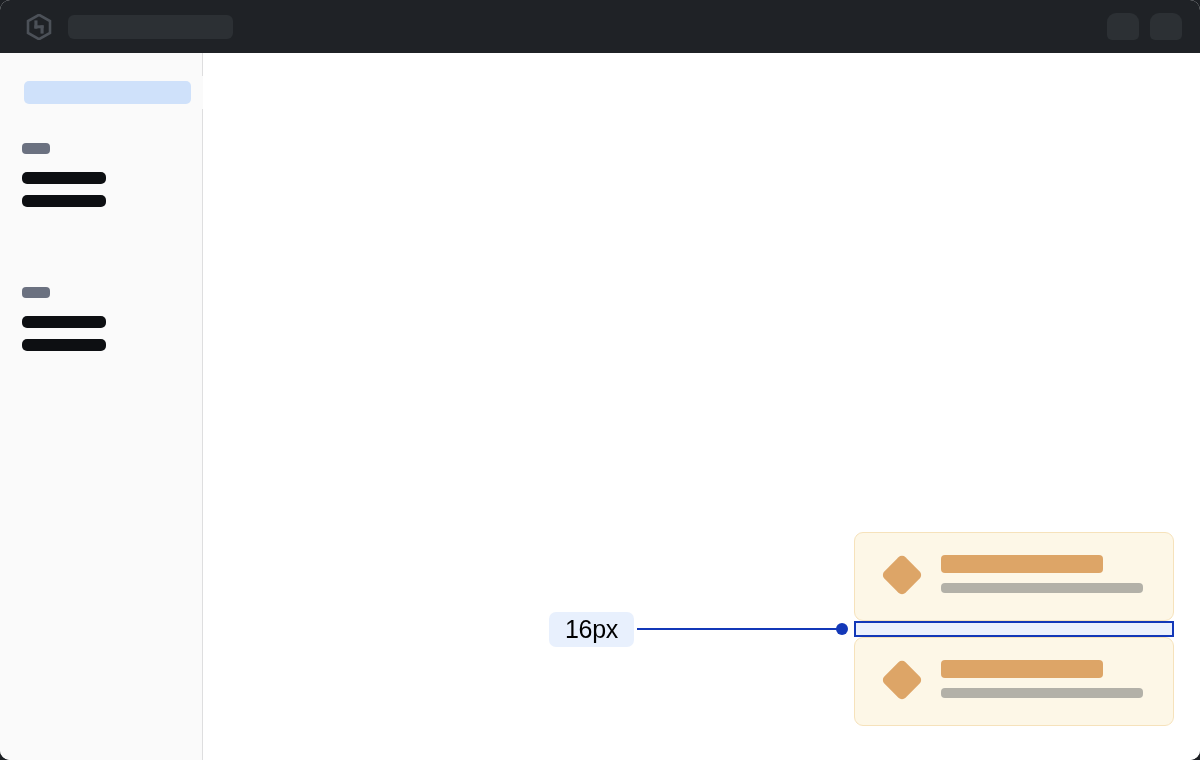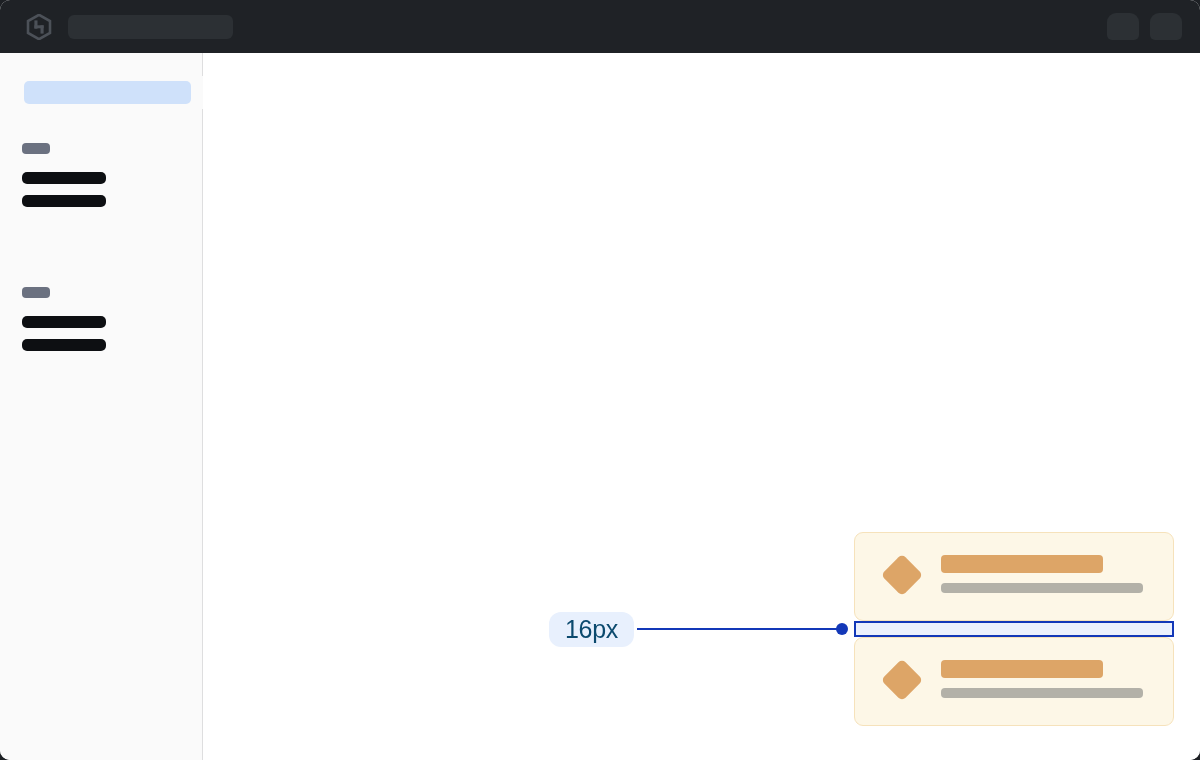--- a/index.html
+++ b/index.html
@@ -203,23 +203,23 @@
     height: 2px;
     background: #1338b8;
   }
 
   #spacing-label {
     position: absolute;
     left: 549px;
     top: 612px;
     width: 85px;
     height: 35px;
-    border-radius: 12px;
+    border-radius: 7px;
     background: #e8f0fd;
-    color: #0c4a6e;
+    color: #000000;
     font-size: 25px;
     line-height: 35px;
     text-align: center;
     letter-spacing: -0.3px;
   }
 </style>
 </head>
 <body>
 
 <div id="page-root">

